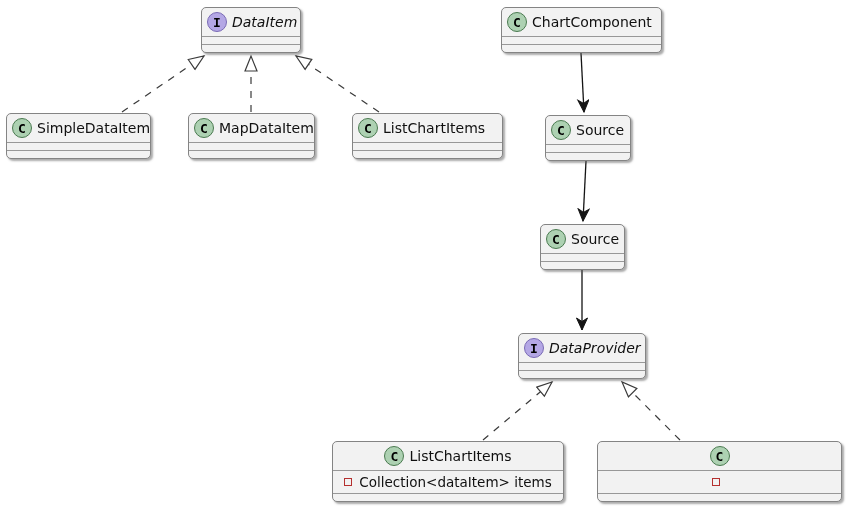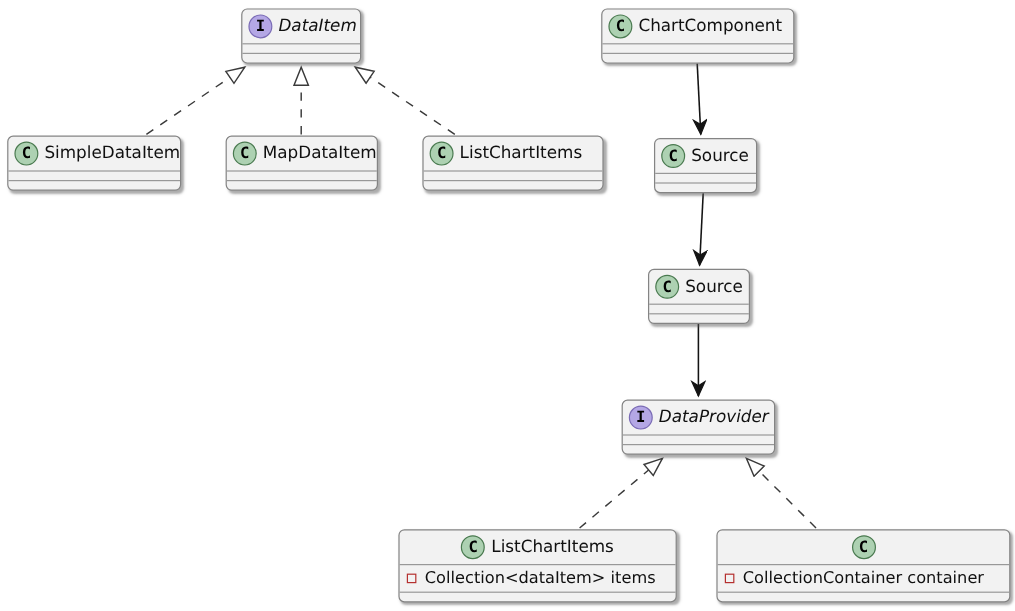--- a/index.html
+++ b/index.html
@@ -51,20 +51,21 @@
   .sep { border-top: 1px solid #989898; height: 0; }
   .empty-compart { height: 7px; }
   .field-row {
     height: 22px;
     display: flex;
     align-items: center;
     padding: 0 6px;
     font-size: 13.5px;
     color: #101010;
     white-space: nowrap;
+    justify-content: center;
   }
   .priv-marker {
     width: 8px; height: 8px;
     border: 1px solid #B5302F;
     margin-right: 7px;
     flex: 0 0 8px;
     box-sizing: border-box;
     background: transparent;
   }
 </style>
@@ -194,19 +195,18 @@
     <div class="empty-compart"></div>
   </div>
 
   <div class="uml-node" style="left:597px; top:441px; width:245px;">
     <div class="uml-title center">
       <span class="spot spot-c">C</span>
     </div>
     <div class="sep"></div>
     <div class="field-row">
       <span class="priv-marker"></span>
-      <span>CollectionContainer container</span>
     </div>
     <div class="sep"></div>
     <div class="empty-compart"></div>
   </div>
 
 </div>
 
 </body></html>

